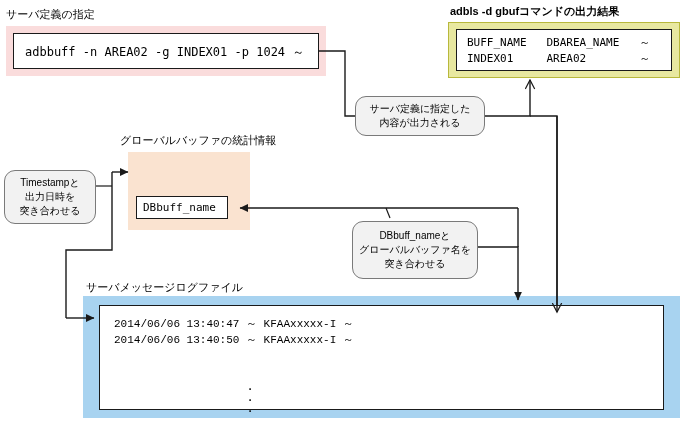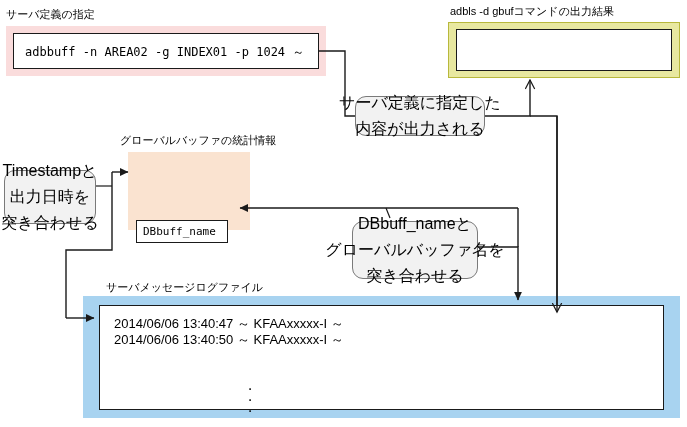--- a/index.html
+++ b/index.html
@@ -51,43 +51,42 @@
     color: #000;
     white-space: pre;
   }
   .mono-sm {
     font-family: "DejaVu Sans Mono", "Liberation Mono", monospace;
     font-size: 11px;
     color: #000;
     white-space: pre;
   }
   .log-line {
-    font-family: Liberation Sans, sans-serif;
-    font-size: 13px;
+    font-family: Liberation Mono, monospace;
+    font-size: 11px;
     line-height: 16px;
     white-space: pre;
     color: #000;
   }
 
   
   .callout {
     box-sizing: border-box;
     background: #f2f2f2;
     border: 1px solid #7a7a7a;
     border-radius: 11px;
     text-align: center;
-    font-size: 16px;
+    font-size: 10px;
     line-height: 14px;
     color: #000;
     display: flex;
     flex-direction: column;
     align-items: center;
     justify-content: center;
     white-space: nowrap;
-    gap: 12px;
   }
   .callout span { display: block; }
 
   .ellipsis-dots {
     font-family: "DejaVu Sans Mono", "Liberation Mono", monospace;
     font-size: 12px;
     line-height: 11px;
     color: #000;
     text-align: center;
   }
@@ -99,37 +98,39 @@
 <div id="stage">
 
   <div class="abs caption" style="left:6px; top:8px;">サーバ定義の指定</div>
 
   <div class="abs panel panel-pink" style="left:6px; top:26px; width:320px; height:50px;"></div>
 
   <div class="abs wbox" style="left:13px; top:33px; width:306px; height:36px;">
     <div class="mono" style="position:absolute; left:11px; top:10px;">adbbuff -n AREA02 -g INDEX01 -p 1024 ～</div>
   </div>
 
-  <div class="abs caption" style="left:450px; top:5px;">adbls -d gbufコマンドの出力結果</div>
+  <div class="abs caption" style="left:450px; top:5px;font-weight:bold;">adbls -d gbufコマンドの出力結果</div>
 
   <div class="abs panel panel-yellow" style="left:448px; top:22px; width:232px; height:56px;"></div>
 
   <div class="abs wbox" style="left:456px; top:29px; width:216px; height:42px;">
+    <div class="mono-sm" style="position:absolute; left:10px; top:5px;">BUFF_NAME   DBAREA_NAME   ～</div>
+    <div class="mono-sm" style="position:absolute; left:10px; top:21px;">INDEX01     AREA02        ～</div>
   </div>
 
   <div class="abs caption" style="left:120px; top:134px;">グローバルバッファの統計情報</div>
 
   <div class="abs panel panel-peach" style="left:128px; top:152px; width:122px; height:78px;"></div>
 
 
-  <div class="abs wbox" style="left:136px; top:196px; width:92px; height:23px;margin-top:24px;">
+  <div class="abs wbox" style="left:136px; top:196px; width:92px; height:23px;">
     <div class="mono-sm" style="position:absolute; left:6px; top:4px;">DBbuff_name</div>
   </div>
 
-  <div class="abs caption" style="left:86px; top:281px;margin-left:20px;">サーバメッセージログファイル</div>
+  <div class="abs caption" style="left:86px; top:281px;">サーバメッセージログファイル</div>
 
   <div class="abs panel panel-blue" style="left:83px; top:296px; width:597px; height:122px;"></div>
 
   <div class="abs wbox" style="left:99px; top:305px; width:565px; height:105px;">
     <div class="abs" style="left:14px; top:10px;">
       <div class="log-line">2014/06/06 13:40:47 ～ KFAAxxxxx-I ～</div>
       <div class="log-line">2014/06/06 13:40:50 ～ KFAAxxxxx-I ～</div>
     </div>
     <div class="abs ellipsis-dots" style="left:137px; top:78px; width:26px;">
       <div>·</div>

